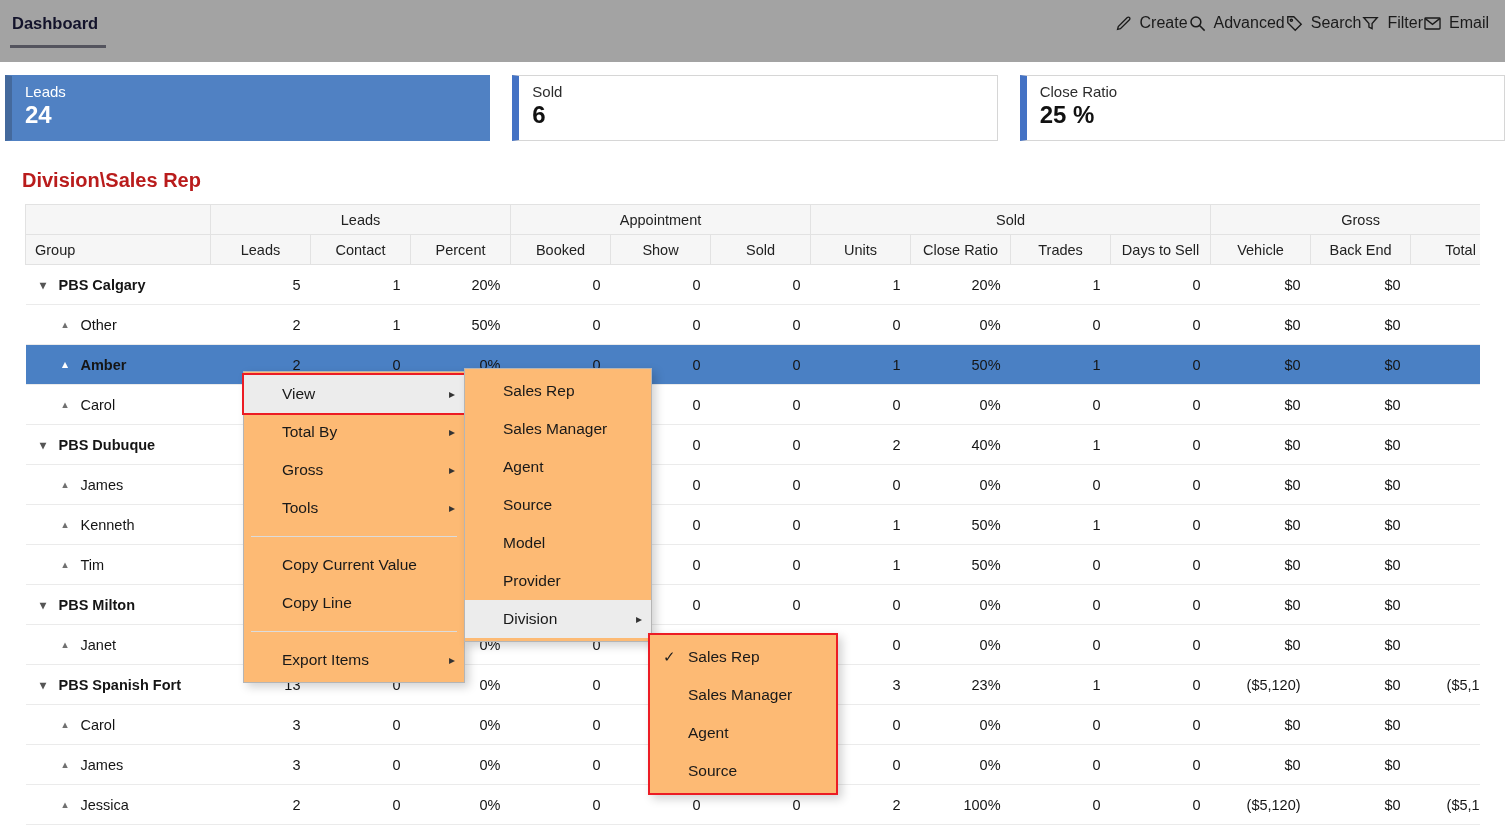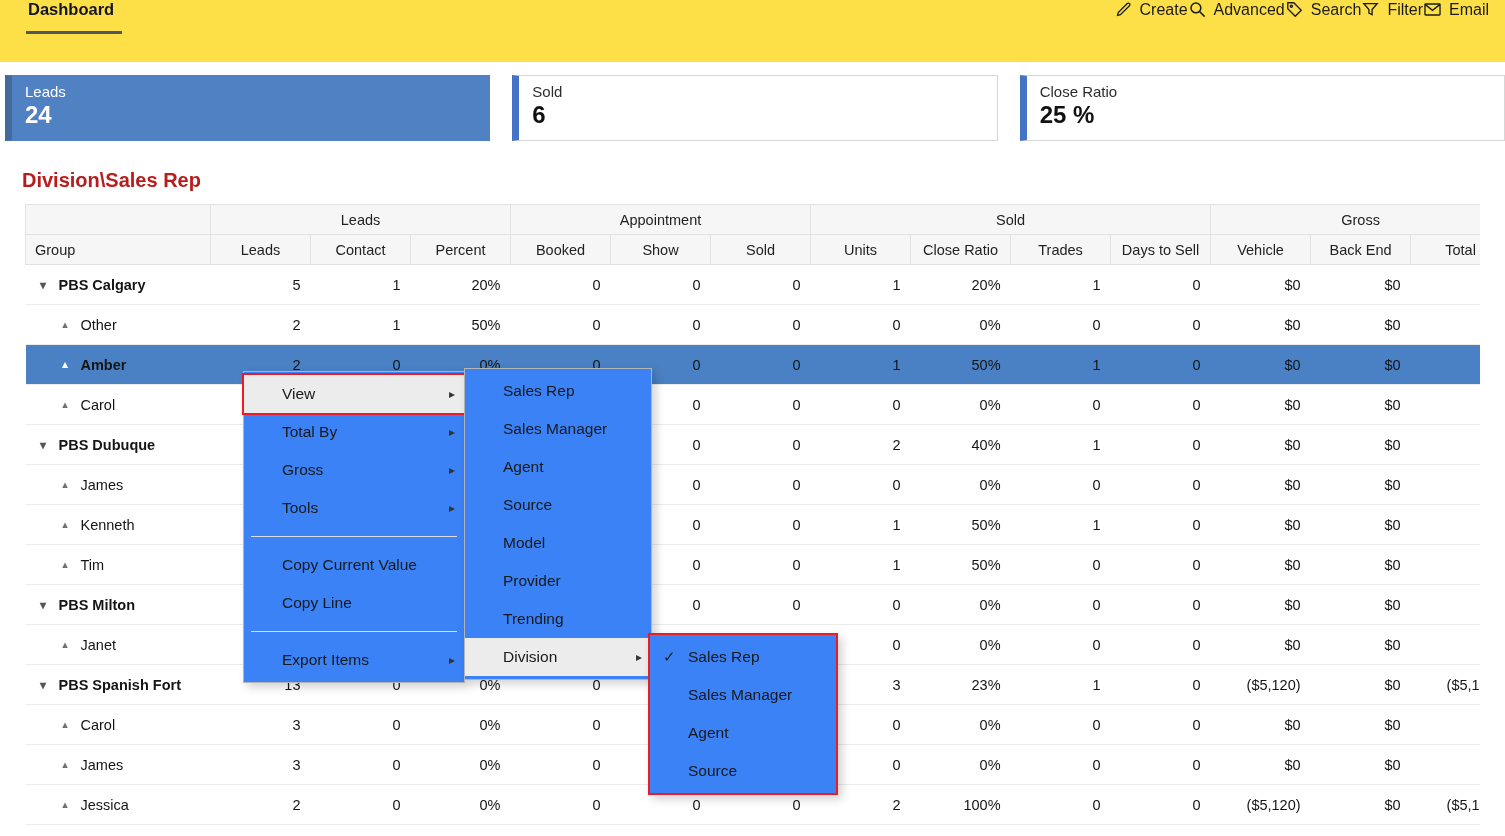--- a/index.html
+++ b/index.html
@@ -1,21 +1,21 @@
 <!DOCTYPE html>
 <html><head>
 <meta charset="utf-8">
 <style>
   * { box-sizing: border-box; }
   html, body { margin:0; padding:0; background:#fff; }
   body { font-family:"Liberation Sans", sans-serif; }
   .page { position:relative; width:1505px; height:836px; overflow:hidden; background:#fff; }
 
   
-  .topbar { display:flex; align-items:flex-start; height:62px; padding:0 16px 0 26px; background:#fde047; }
+  .topbar { display:flex; align-items:center; height:62px; padding:0 16px 0 10px; background:#a3a3a3; }
   .tab { font-size:16.5px; font-weight:700; color:#13132b; padding:0 8px 12px 2px; border-bottom:3px solid #54545e; cursor:pointer; }
   .actions { margin-left:auto; display:flex; align-items:center; padding-bottom:16px; }
   .action { display:flex; align-items:center; gap:7px; font-size:16px; color:#1b1b1b; cursor:pointer; }
   .action .ico { width:19px; height:19px; display:inline-flex; color:#1b1b1b; }
   .action .ico svg { width:19px; height:19px; }
 
   
   .kpi-row { display:flex; gap:22px; padding:13px 0 14px 5px; }
   .kpi { flex:1; height:66px; border:1px solid #d6d6d6; border-left:7px solid #4472c4; padding:7px 13px; background:#fff; cursor:pointer; }
   .kpi .label { font-size:15px; color:#2c2c2c; }
@@ -37,21 +37,21 @@
   .row-group td { background:#f0f0f0; }
   .row-group .name-inner { padding-left:11px; font-weight:700; }
   .row-leaf .name-inner { padding-left:33px; }
   .chev { width:13px; text-align:center; color:#555; font-size:12px; cursor:pointer; }
   .row-leaf .chev { font-size:11px; color:#707070; }
   .row-sel td { background:#4a80c4 !important; color:#fff; border-bottom-color:#4a80c4; }
   .row-sel .chev { color:#fff; }
   .row-sel .name-inner { font-weight:700; }
 
   
-  .menu { position:absolute; background:#3b82f6; border:1px solid #b5b5b5; box-shadow:4px 4px 9px rgba(0,0,0,0.18); padding:3px 0; z-index:20; }
+  .menu { position:absolute; background:#fdba74; border:1px solid #b5b5b5; box-shadow:4px 4px 9px rgba(0,0,0,0.18); padding:3px 0; z-index:20; }
   #menu-main { left:243px; top:371px; width:222px; }
   #menu-view-sub { left:464px; top:368px; width:188px; z-index:21; }
   #menu-division-sub { left:648px; top:633px; width:190px; z-index:22; border:2px solid #ec1c24; }
   .menu-item { position:relative; height:38px; line-height:38px; padding-left:38px; font-size:15.5px; color:#191919; cursor:pointer; white-space:nowrap; }
   .menu-item.hl { background:#ececec; }
   .menu-item.annot { box-shadow:0 0 0 2px #ec1c24; background:#ececec; z-index:2; }
   .menu-arrow { position:absolute; right:9px; top:0; font-size:12px; color:#333; }
   .menu-check { position:absolute; left:13px; top:0; font-size:15px; color:#1d1d1d; }
   .menu-sep { height:1px; background:#dcdcdc; margin:9px 7px; }
 </style>
@@ -479,21 +479,20 @@
       <div class="menu-sep"></div>
       <div class="menu-item"><span>Export Items</span><span class="menu-arrow">▸</span></div>
     </div>
   <div class="menu" id="menu-view-sub">
       <div class="menu-item"><span>Sales Rep</span></div>
       <div class="menu-item"><span>Sales Manager</span></div>
       <div class="menu-item"><span>Agent</span></div>
       <div class="menu-item"><span>Source</span></div>
       <div class="menu-item"><span>Model</span></div>
       <div class="menu-item"><span>Provider</span></div>
-      <div class="menu-item"><span>Trending</span></div>
       <div class="menu-item hl"><span>Division</span><span class="menu-arrow">▸</span></div>
     </div>
   <div class="menu" id="menu-division-sub">
       <div class="menu-item"><span class="menu-check">✓</span><span>Sales Rep</span></div>
       <div class="menu-item"><span>Sales Manager</span></div>
       <div class="menu-item"><span>Agent</span></div>
       <div class="menu-item"><span>Source</span></div>
     </div>
 
 </div>

